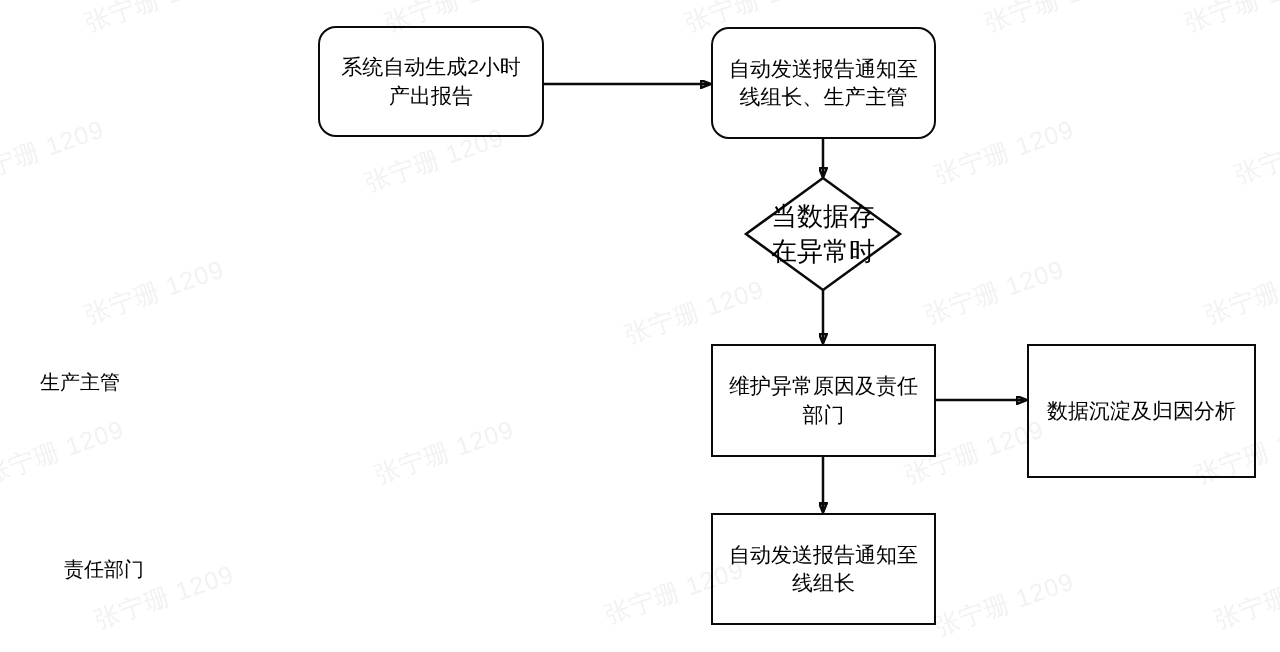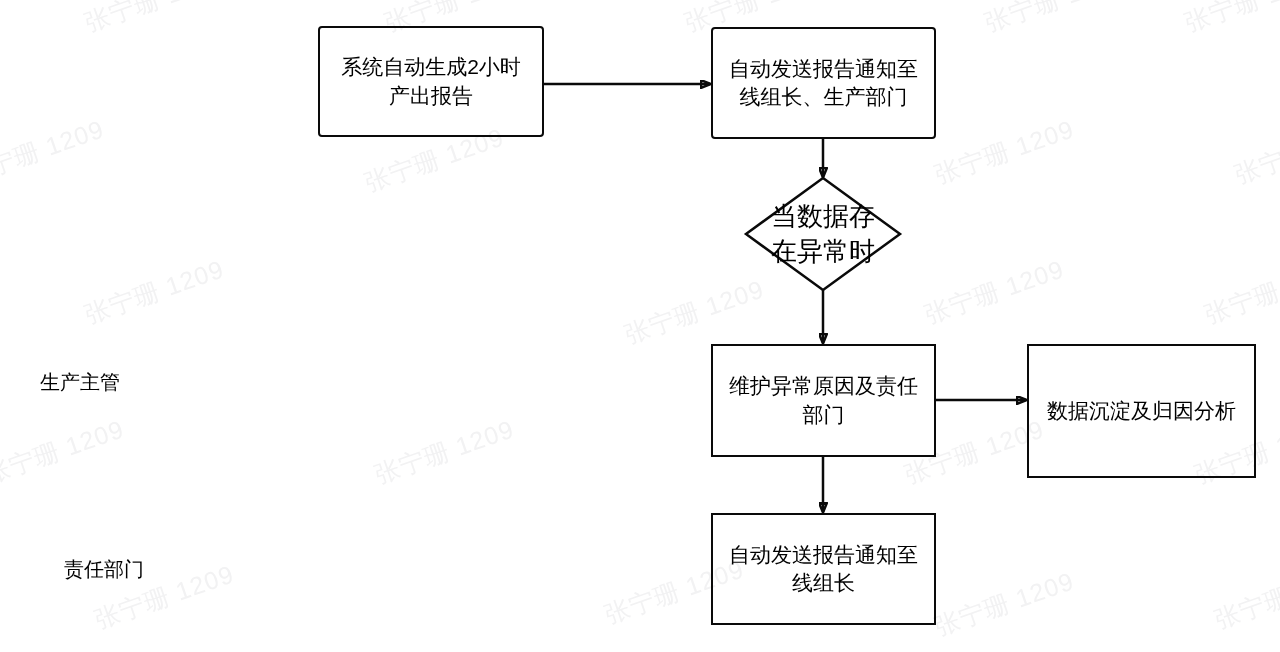--- a/index.html
+++ b/index.html
@@ -65,21 +65,21 @@
     background: transparent;
     display: flex;
     align-items: center;
     justify-content: center;
     text-align: center;
     font-size: 21px;
     line-height: 1.34;
     color: #000000;
     padding: 4px 12px;
   }
-  .node.rounded { border-radius: 4px; }
+  .node.rounded { border-radius: 18px; }
   .node.sharp   { border-radius: 0; }
 
   .node-text {
     display: block;
     width: 100%;
   }
 
   .decision {
     position: absolute;
   }
@@ -160,21 +160,21 @@
       <line x1="823" y1="457" x2="823" y2="512" marker-end="url(#arrowhead)"></line>
 
       <path d="M823,178 L900,234 L823,290 L746,234 Z"></path>
     </svg>
 
     <div class="node rounded" style="left:318px; top:26px; width:226px; height:111px;">
       <span class="node-text">系统自动生成2小时产出报告</span>
     </div>
 
     <div class="node rounded" style="left:711px; top:27px; width:225px; height:112px;">
-      <span class="node-text">自动发送报告通知至线组长、生产部门</span>
+      <span class="node-text">自动发送报告通知至线组长、生产主管</span>
     </div>
 
     <div class="decision" style="left:746px; top:178px; width:154px; height:112px;">
       <span class="decision-label">当数据存在异常时</span>
     </div>
 
     <div class="node sharp" style="left:711px; top:344px; width:225px; height:113px;">
       <span class="node-text">维护异常原因及责任部门</span>
     </div>
 

